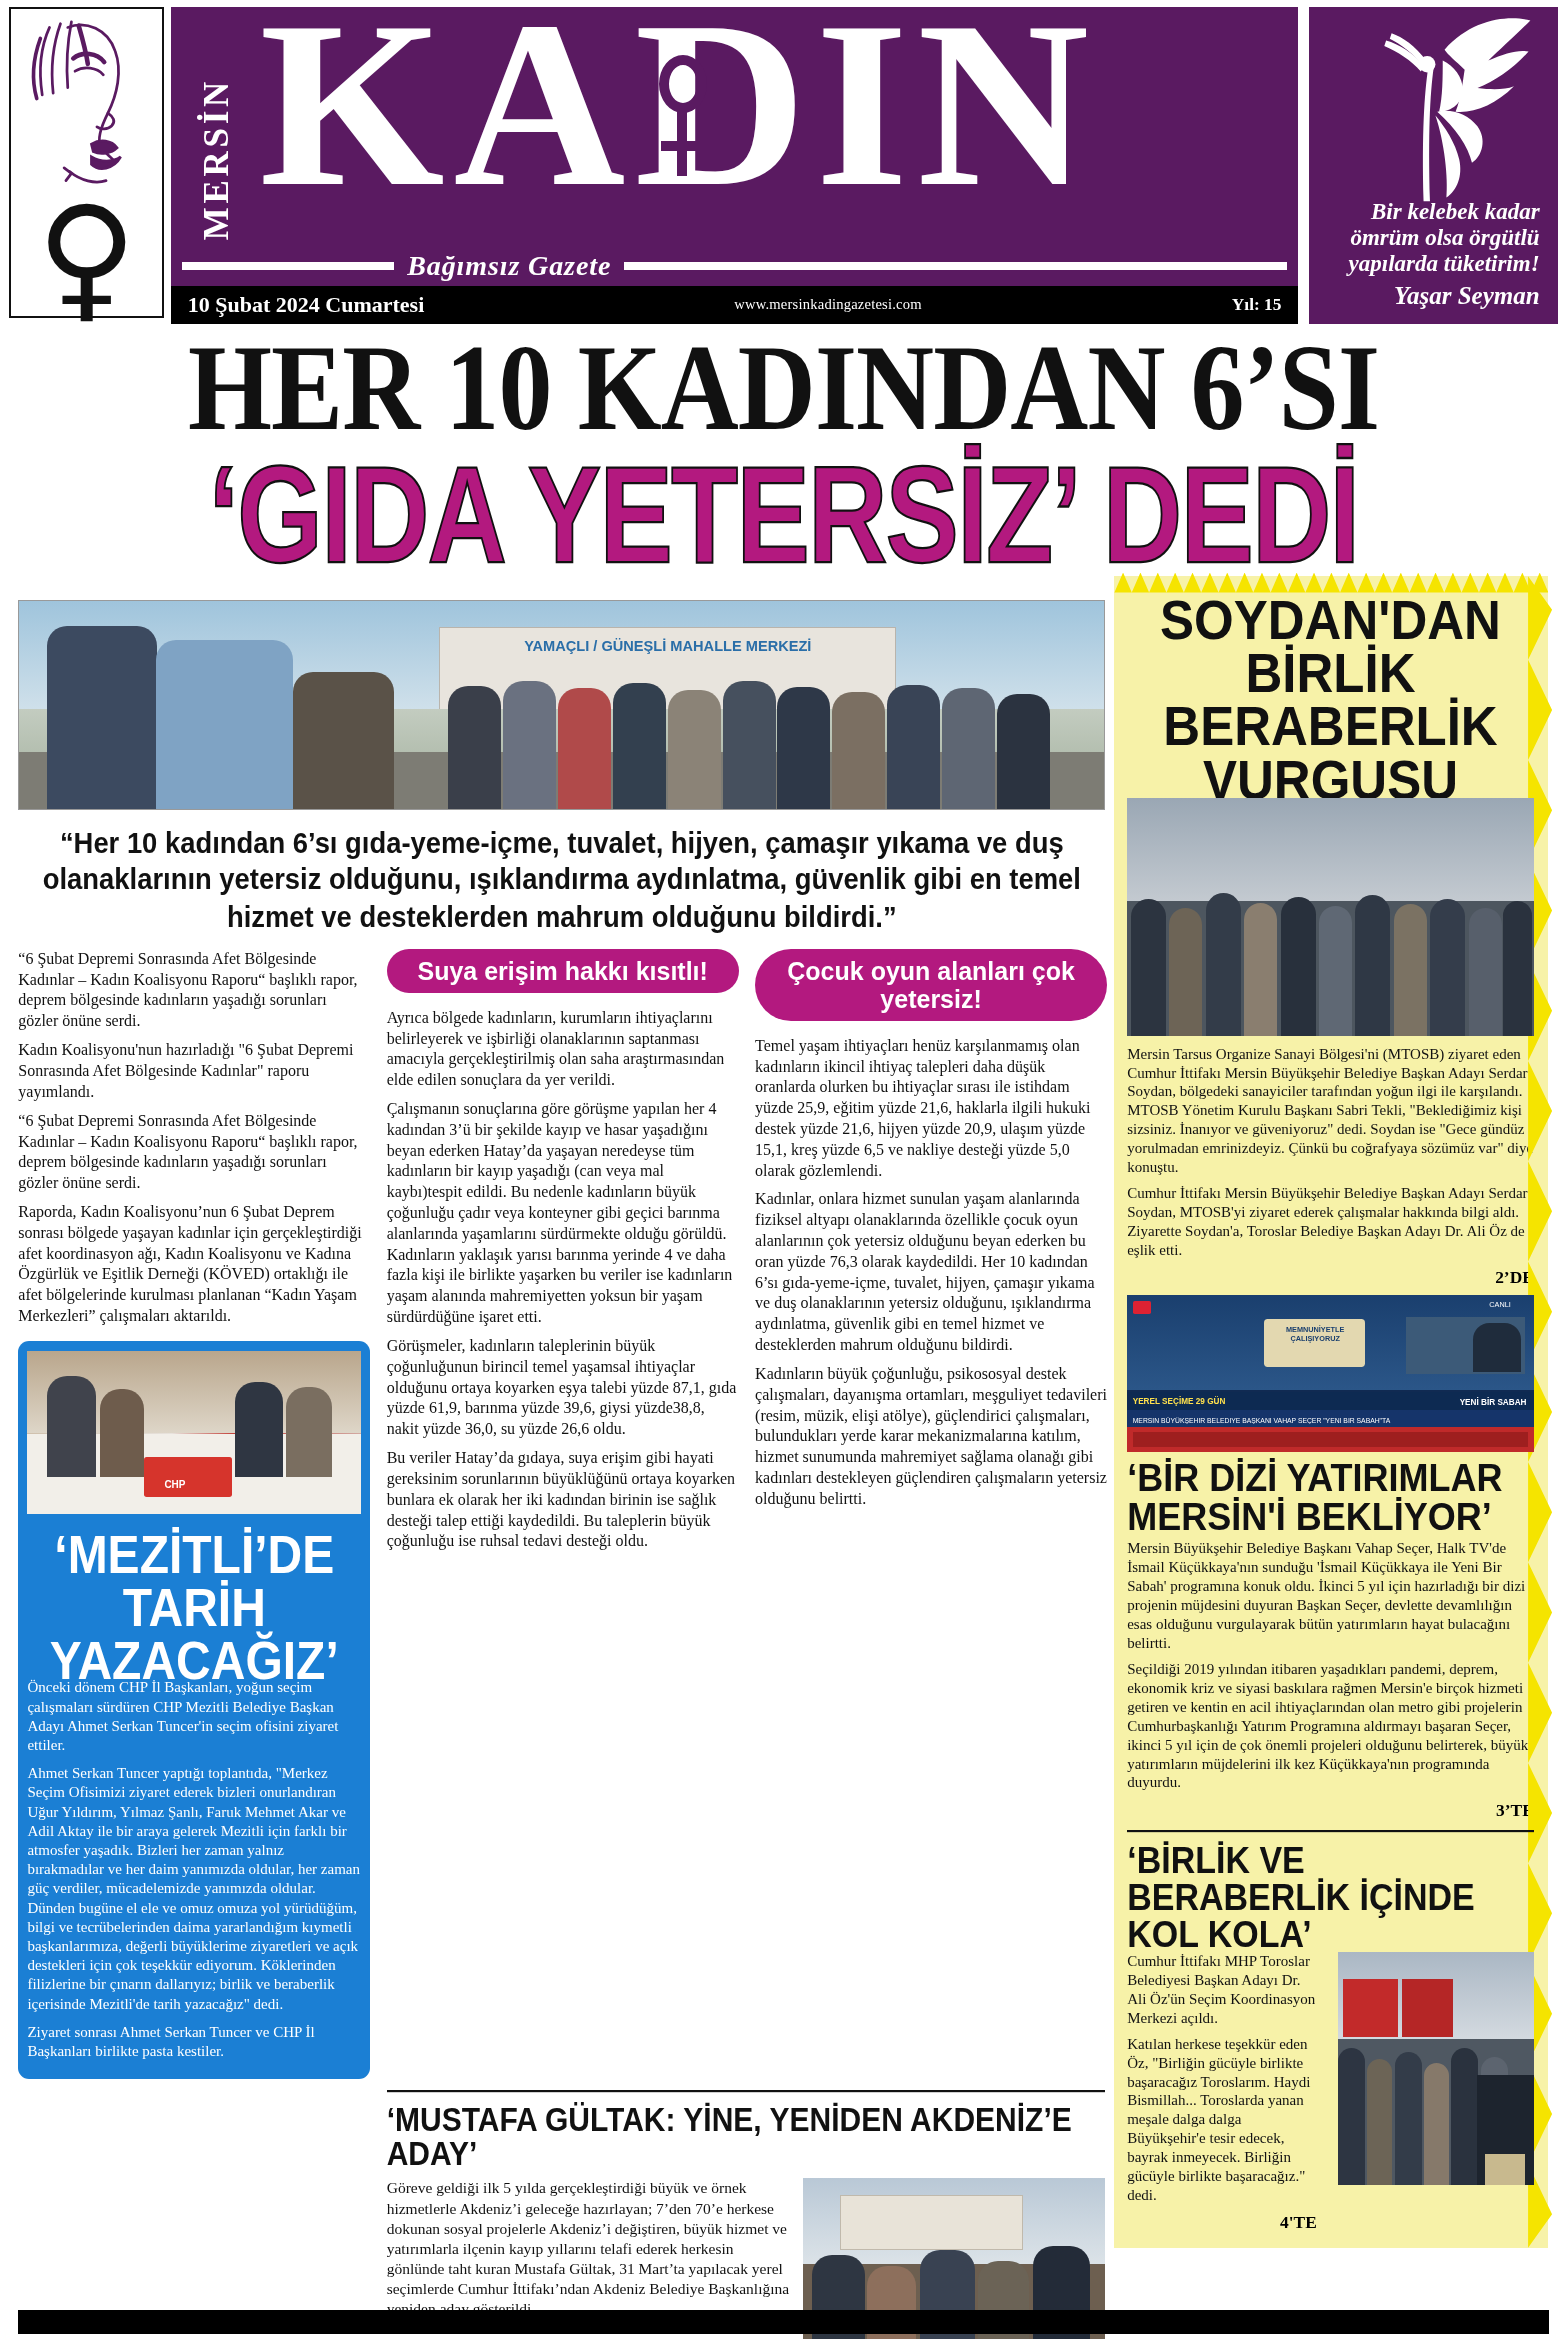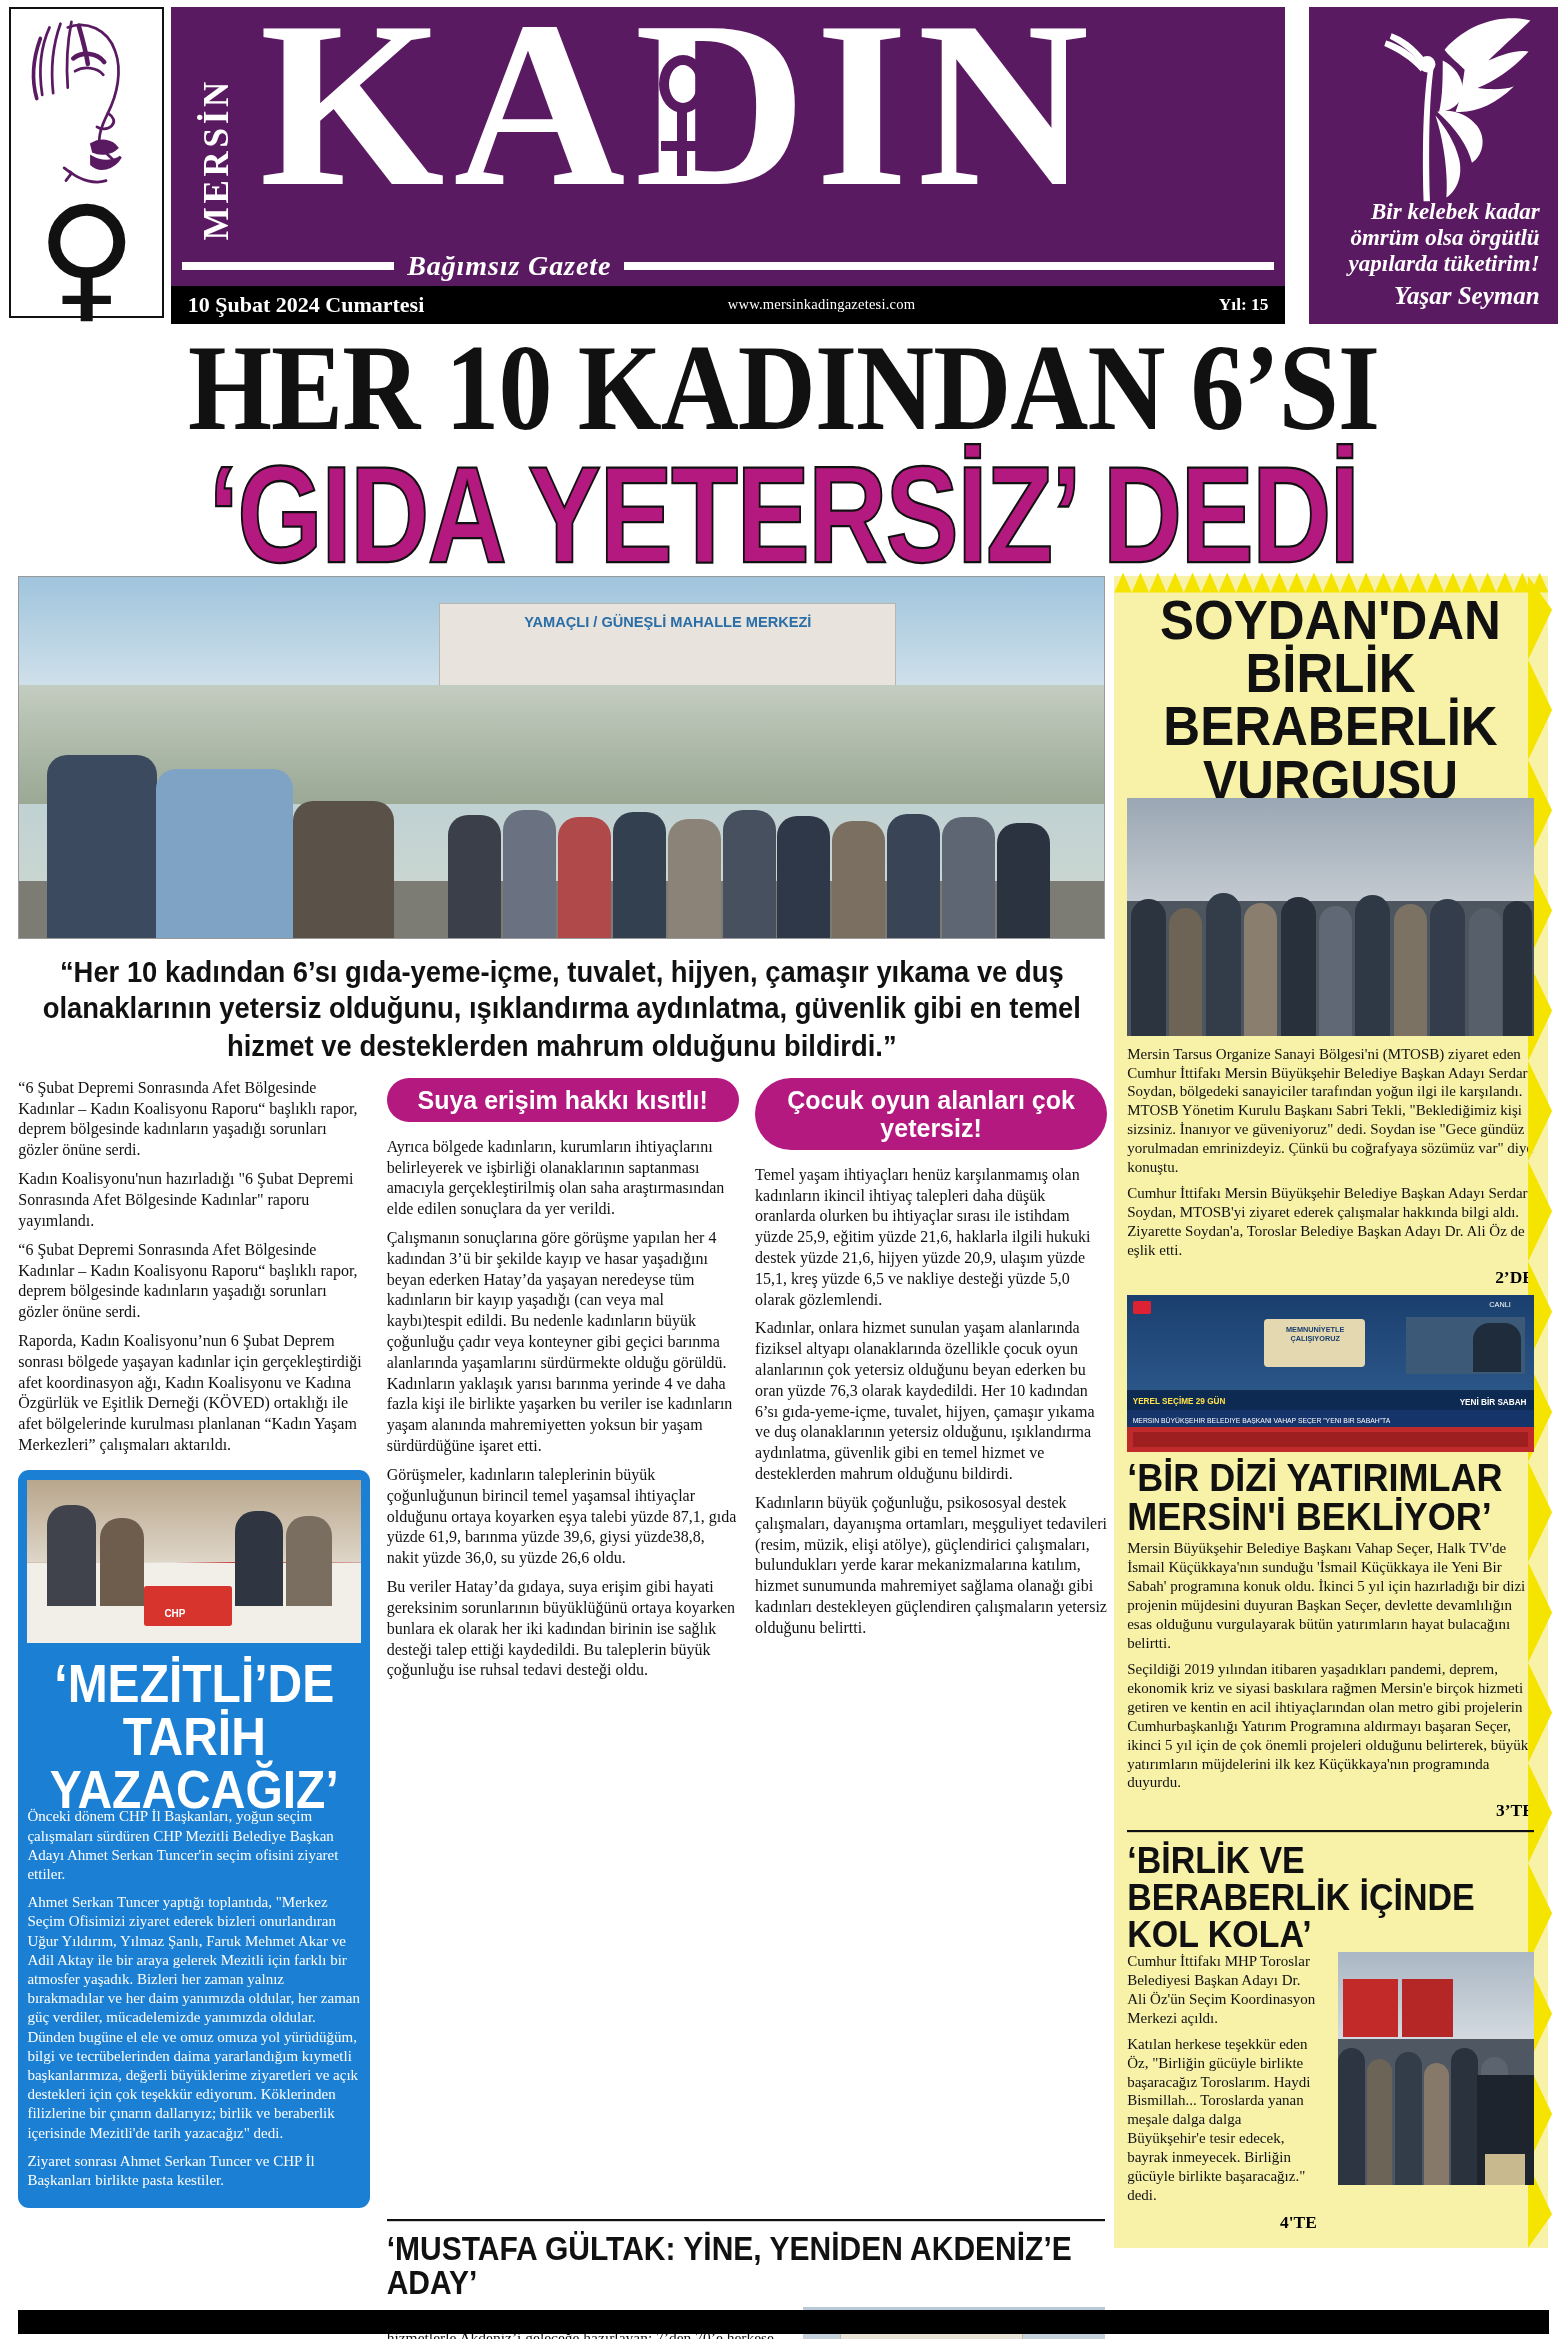--- a/index.html
+++ b/index.html
@@ -61,21 +61,21 @@
   }
   .band-rule-r { height: 8.2px; background:#fff; flex: 1 1 auto; margin-right: 11px; }
   .mast-info {
     background:#000; height: 39px; color:#fff; display:flex; align-items:center;
     padding: 0 16.4px; font-family:"Liberation Serif", serif;
   }
   .info-date { font-weight: bold; font-size: 22px; flex: 0 0 auto; }
   .info-url  { flex: 1 1 auto; text-align:center; font-size: 14.6px; letter-spacing:0.2px; }
   .info-year { font-weight: bold; font-size: 17.4px; flex: 0 0 auto; }
   .mast-butterfly {
-    flex: 0 0 249px; width: 249px; margin-left: 24px; background:#5a1a61;
+    flex: 0 0 249px; width: 249px; margin-left: 11px; background:#5a1a61;
     position: relative; height: 317px; overflow:hidden;
   }
   .bfly-svg { position:absolute; top: 5.5px; left: 25.6px; width: 210px; height: 192px; }
   .bfly-quote {
     position:absolute; bottom: 48px; left: 0; right: 7.3px; text-align:right; padding-right: 11px;
     color:#fff; font-family:"Liberation Serif", serif; font-style: italic; font-weight: bold;
     font-size: 23px; line-height: 1.12;
   }
   .bfly-author {
     position:absolute; bottom: 14.6px; right: 18.3px;
@@ -96,22 +96,23 @@
     transform: scaleY(1.25); transform-origin: top center;
     -webkit-text-stroke: 1.8px #111; margin-top: 20px;
   }
 
   
   .body-grid { display:flex; padding: 24px 18.3px 0 18.3px; gap: 9.1px; }
   .col-left { width: 1087px; flex: 0 0 1087px; }
   .col-right { width: 434px; flex: 0 0 434px; position:relative; }
 
   .hero-photo {
-    width: 100%; height: 363px; border: 0.9px solid #999; position:relative; overflow:hidden;
+    width: 100%; height: 210px; border: 0.9px solid #999; position:relative; overflow:hidden;
     background: linear-gradient(#a8c5d8, #cfd9d0);
+    margin-top: 24px;
   }
   .lead-quote {
     font-family:"Liberation Sans", sans-serif; font-weight:bold; color:#111;
     font-size: 27.4px; line-height: 1.22; text-align:center; padding: 12.8px 3.7px 9.1px 3.7px;
     transform: scaleY(1.1); transform-origin: top center;
   }
   .three-cols { display:flex; gap: 16.4px; margin-top: 16.4px; }
   .tcol { width: 352px; flex: 0 0 352px; }
   .tcol p {
     font-family:"Liberation Serif", serif; font-size: 16px; line-height: 1.30;

